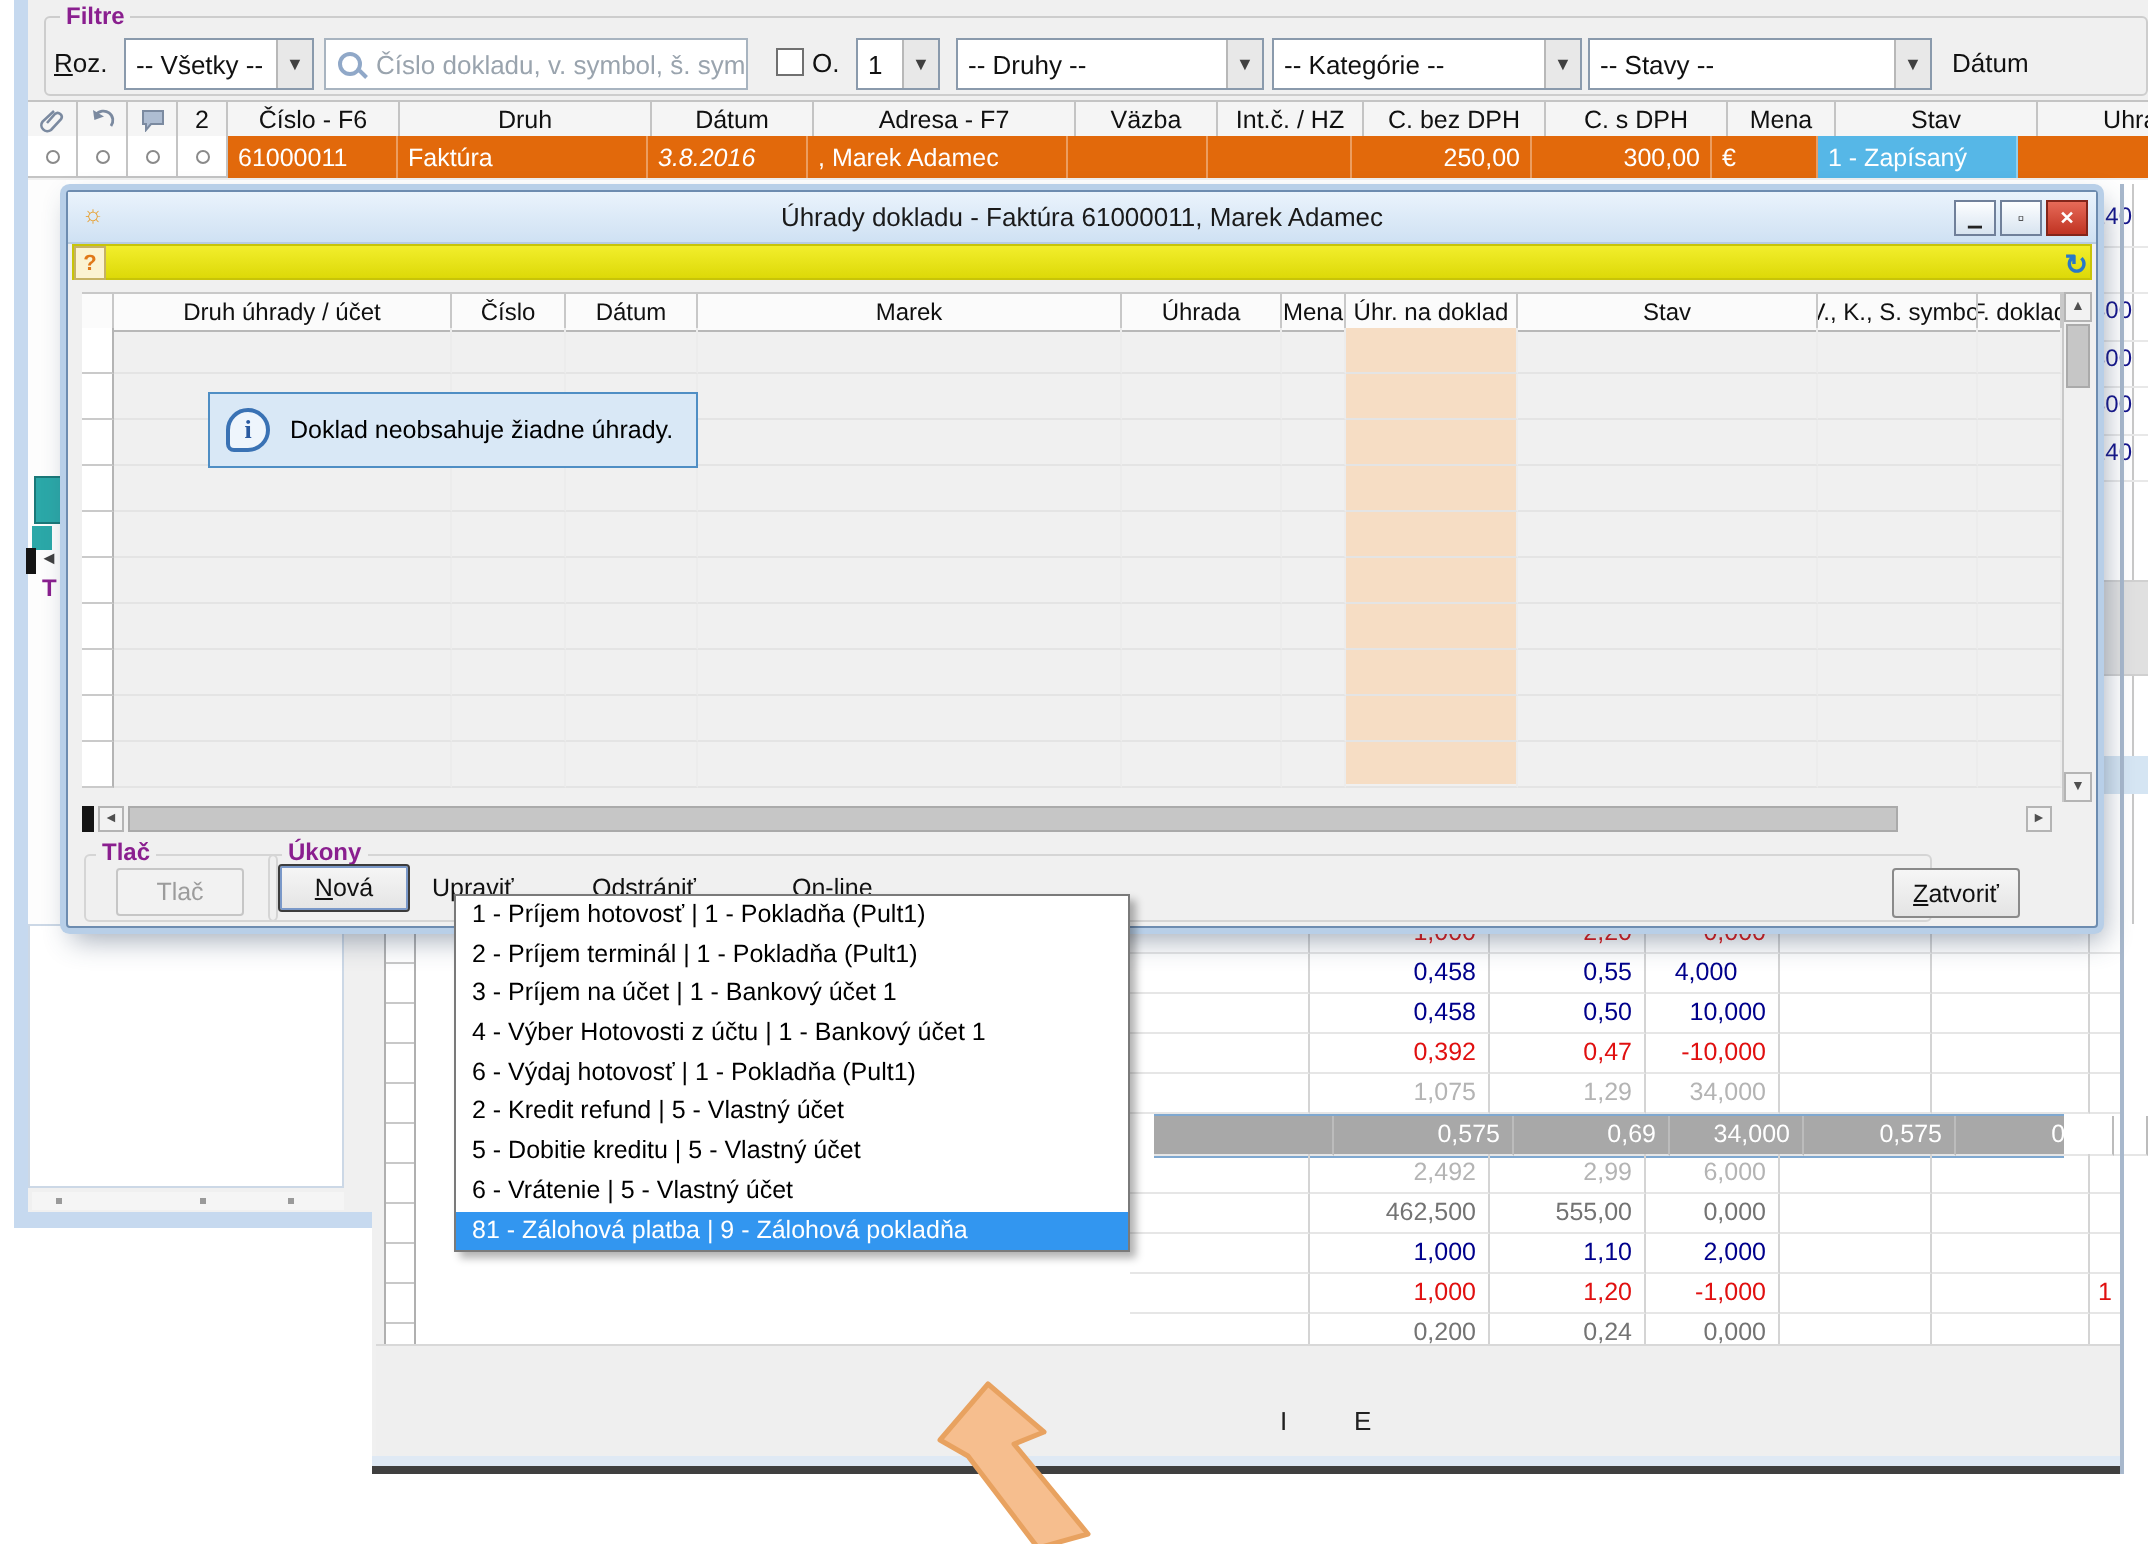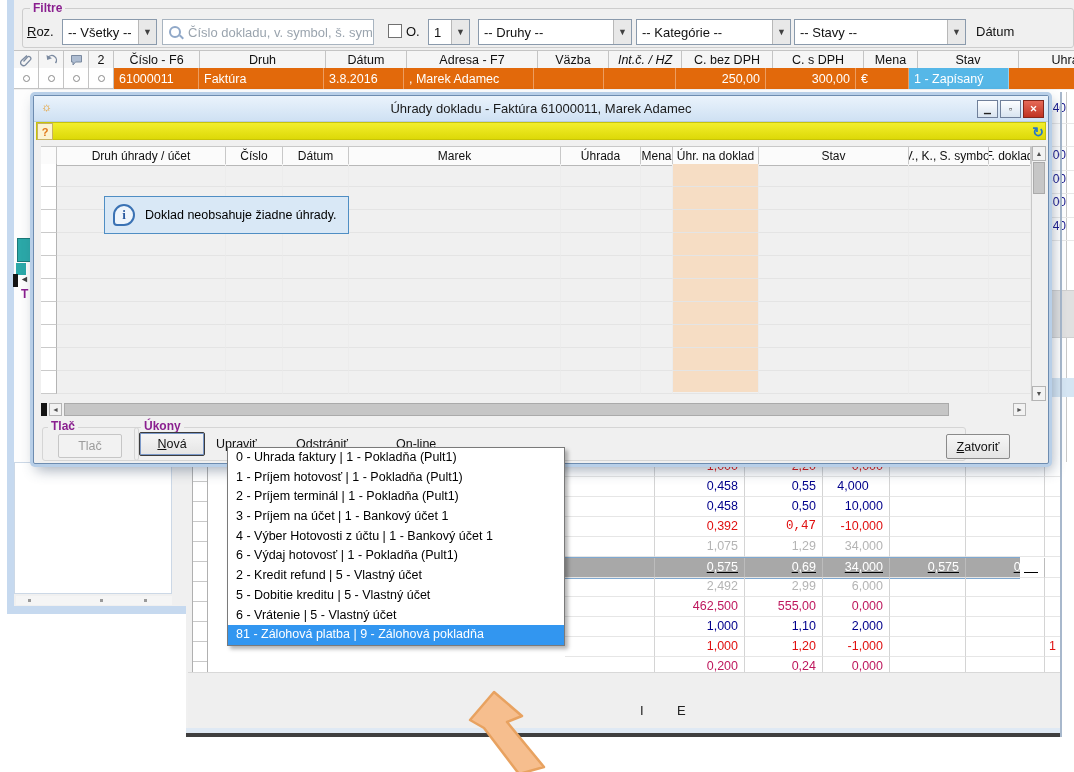--- a/index.html
+++ b/index.html
@@ -32,21 +32,21 @@
   .lt-selcell{background:#fff;border-right:1px solid #c4c4c4;border-bottom:1px solid #c4c4c4;
               display:flex;align-items:center;justify-content:center;flex:none;}
   .dot{width:5px;height:5px;border:1px solid #8a8a8a;border-radius:50%;}
   .lt-vcell{display:flex;align-items:center;color:#fff;font-size:12.5px;white-space:nowrap;
             overflow:hidden;padding:0 5px;flex:none;border-right:1px solid rgba(255,255,255,.35);box-sizing:border-box;}
   .num{justify-content:flex-end;}
   
   .w2-base{background:#f0f0f0;}
   .bg-cell{box-sizing:border-box;border-right:1px solid #d4d4d4;border-bottom:1px solid #e6e6e6;
            text-align:right;padding:2px 6px 0 0;font-size:12.5px;white-space:nowrap;overflow:hidden;flex:none;}
-  .c-navy{color:#00008b;} .c-red{color:#e01010;} .c-dim{color:#b4b4b4;} .c-black{color:#be185d;}
+  .c-navy{color:#00008b;} .c-red{color:#e01010;} .c-dim{color:#b4b4b4;} .c-black{color:#737373;}
   .row-sel{background:#a8a8a8;border-top:1px solid #7fa8d0;border-bottom:1px solid #7fa8d0;}
   .row-sel .bg-cell{color:#fff;border-right-color:#bcbcbc;}
   .strip-row{position:absolute;left:0;width:26px;border-bottom:1px solid #e8e8e8;}
   .strip-row span{position:absolute;right:8px;top:2px;font-size:12px;color:#14148c;white-space:nowrap;}
   
   #dialog{background:#f0f0f0;border:1px solid #6d8cb0;border-radius:2px;
           box-shadow:0 0 0 3px #b8cfe8,3px 6px 14px rgba(50,70,100,.45);z-index:30;}
   .titlebar{background:linear-gradient(#eaf3fc,#cfe1f3);border-bottom:1px solid #b8cce0;
             display:flex;align-items:center;}
   .title-text{position:absolute;left:0;right:0;text-align:center;font-size:13px;color:#1a1a1a;}
@@ -137,21 +137,21 @@
         <svg width="13" height="12" viewBox="0 0 13 12">
           <path d="M1.5 1.5 h10 v6.5 h-6 l-2.5 3 v-3 h-1.5 z" fill="#aebdd2" stroke="#7b8aa0" stroke-width="1"></path>
         </svg>
       </div>
       <div class="lt-hcell" style="width: 24px;">2</div>
       <div class="lt-hcell" style="width: 85px;">Číslo - F6</div>
       <div class="lt-hcell" style="width: 125px;">Druh</div>
       <div class="lt-hcell" style="width: 80px;">Dátum</div>
       <div class="lt-hcell" style="width: 130px;">Adresa - F7</div>
       <div class="lt-hcell" style="width: 70px;">Väzba</div>
-      <div class="lt-hcell" style="width: 72px; font-style: italic;">Int.č. / HZ</div>
+      <div class="lt-hcell" style="width: 72px;">Int.č. / HZ</div>
       <div class="lt-hcell" style="width: 90px;">C. bez DPH</div>
       <div class="lt-hcell" style="width: 90px;">C. s DPH</div>
       <div class="lt-hcell" style="width: 53px;">Mena</div>
       <div class="lt-hcell" style="width: 100px;">Stav</div>
       <div class="lt-hcell" style="width: 120px;">Uhradené</div>
     </div>
   <div class="abs flex lt-row" id="list-row" style="left: 14px; top: 68px; width: 1060px; height: 21px; background: rgb(226, 105, 11);">
       <div class="lt-selcell" style="width: 24px;">
         <span class="dot"></span>
       </div>
@@ -159,21 +159,21 @@
         <span class="dot"></span>
       </div>
       <div class="lt-selcell" style="width: 24px;">
         <span class="dot"></span>
       </div>
       <div class="lt-selcell" style="width: 24px;">
         <span class="dot"></span>
       </div>
       <div class="lt-vcell" style="width: 85px;">61000011</div>
       <div class="lt-vcell" style="width: 125px;">Faktúra</div>
-      <div class="lt-vcell" style="width: 80px;">3.8.2016</div>
+      <div class="lt-vcell" style="width: 80px; font-style: italic;">3.8.2016</div>
       <div class="lt-vcell" style="width: 130px;">, Marek Adamec</div>
       <div class="lt-vcell" style="width: 70px;"></div>
       <div class="lt-vcell" style="width: 72px;"></div>
       <div class="lt-vcell num" style="width: 90px;">250,00</div>
       <div class="lt-vcell num" style="width: 90px;">300,00</div>
       <div class="lt-vcell" style="width: 53px;">€</div>
       <div class="lt-vcell" style="width: 100px; background: rgb(86, 183, 231);">1 - Zapísaný</div>
       <div class="lt-vcell" style="width: 120px;"></div>
     </div>
 
@@ -222,36 +222,36 @@
         <div class="bg-cell c-navy" style="width: 90px; height: 20px;">0,458</div>
         <div class="bg-cell c-navy" style="width: 78px; height: 20px;">0,50</div>
         <div class="bg-cell c-navy" style="width: 67px; height: 20px;">10,000</div>
         <div class="bg-cell c-navy" style="width: 76px; height: 20px;"></div>
         <div class="bg-cell c-navy" style="width: 79px; height: 20px;"></div>
         <div class="bg-cell c-navy" style="width: 17px; height: 20px;"></div>
       </div>
       <div class="flex" style="position: absolute; left: 0px; top: 517px; width: 497px; height: 20px;">
         <div class="bg-cell c-red" style="width: 90px; height: 20px;"></div>
         <div class="bg-cell c-red" style="width: 90px; height: 20px;">0,392</div>
-        <div class="bg-cell c-red" style="width: 78px; height: 20px; font-family: Liberation Mono, monospace;">0,47</div>
+        <div class="bg-cell c-red" style="width: 78px; height: 20px;">0,47</div>
         <div class="bg-cell c-red" style="width: 67px; height: 20px;">-10,000</div>
         <div class="bg-cell c-red" style="width: 76px; height: 20px;"></div>
         <div class="bg-cell c-red" style="width: 79px; height: 20px;"></div>
         <div class="bg-cell c-red" style="width: 17px; height: 20px;"></div>
       </div>
       <div class="flex" style="position: absolute; left: 0px; top: 537px; width: 497px; height: 20px;">
         <div class="bg-cell c-dim" style="width: 90px; height: 20px;"></div>
         <div class="bg-cell c-dim" style="width: 90px; height: 20px;">1,075</div>
         <div class="bg-cell c-dim" style="width: 78px; height: 20px;">1,29</div>
         <div class="bg-cell c-dim" style="width: 67px; height: 20px;">34,000</div>
         <div class="bg-cell c-dim" style="width: 76px; height: 20px;"></div>
         <div class="bg-cell c-dim" style="width: 79px; height: 20px;"></div>
         <div class="bg-cell c-dim" style="width: 17px; height: 20px;"></div>
       </div>
-      <div class="flex row-sel" style="position: absolute; left: 0px; top: 557px; width: 455px; height: 20px; text-decoration: underline;">
+      <div class="flex row-sel" style="position: absolute; left: 12px; top: 557px; width: 455px; height: 20px;">
         <div class="bg-cell" style="width: 90px; height: 20px;"></div>
         <div class="bg-cell" style="width: 90px; height: 20px;">0,575</div>
         <div class="bg-cell" style="width: 78px; height: 20px;">0,69</div>
         <div class="bg-cell" style="width: 67px; height: 20px;">34,000</div>
         <div class="bg-cell" style="width: 76px; height: 20px;">0,575</div>
         <div class="bg-cell" style="width: 79px; height: 20px;">0,69</div>
         <div class="bg-cell" style="width: 17px; height: 20px;"></div>
       </div>
       <div class="flex" style="position: absolute; left: 0px; top: 577px; width: 497px; height: 20px;">
         <div class="bg-cell c-dim" style="width: 90px; height: 20px;"></div>
@@ -521,21 +521,20 @@
     <div class="abs groupbox" style="left:100px;top:331px;width:830px;height:32px;border-color:#d5d5d5;"></div>
     <div class="abs grouplabel" style="left:107px;top:324px;">Úkony</div>
     <div class="pushbtn focused abs" style="left:105px;top:336px;width:64px;height:22px;"><u>N</u>ová</div>
     <div class="flatlbl abs" style="left:182px;top:341px;">Upraviť</div>
     <div class="flatlbl abs" style="left:262px;top:341px;">Odstrániť</div>
     <div class="flatlbl abs" style="left:362px;top:341px;">On-line</div>
     <div class="pushbtn abs" style="left:912px;top:338px;width:62px;height:23px;"><u>Z</u>atvoriť</div>
   </div>
 
   <div class="abs" id="menu" style="left:227px;top:447px;width:336px;">
-      <div class="menu-item">0 - Uhrada faktury | 1 - Pokladňa (Pult1)</div>
       <div class="menu-item">1 - Príjem hotovosť | 1 - Pokladňa (Pult1)</div>
       <div class="menu-item">2 - Príjem terminál | 1 - Pokladňa (Pult1)</div>
       <div class="menu-item">3 - Príjem na účet | 1 - Bankový účet 1</div>
       <div class="menu-item">4 - Výber Hotovosti z účtu | 1 - Bankový účet 1</div>
       <div class="menu-item">6 - Výdaj hotovosť | 1 - Pokladňa (Pult1)</div>
       <div class="menu-item">2 - Kredit refund | 5 - Vlastný účet</div>
       <div class="menu-item">5 - Dobitie kreditu | 5 - Vlastný účet</div>
       <div class="menu-item">6 - Vrátenie | 5 - Vlastný účet</div>
       <div class="menu-item sel" style="background: rgb(50, 150, 240);">81 - Zálohová platba | 9 - Zálohová pokladňa</div>
     </div>

